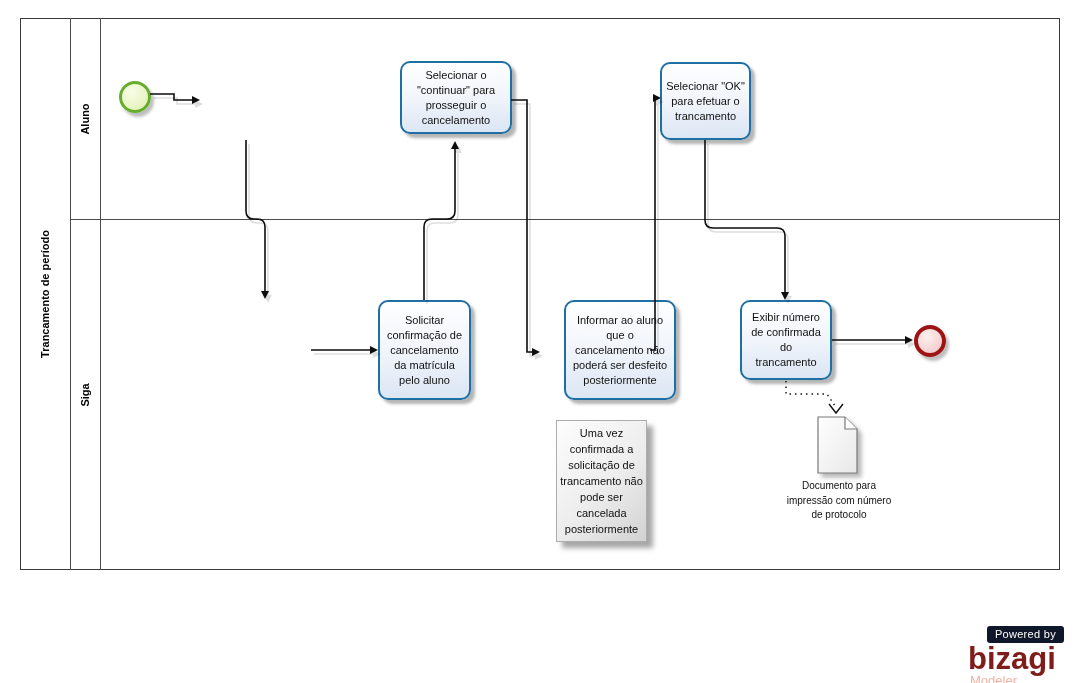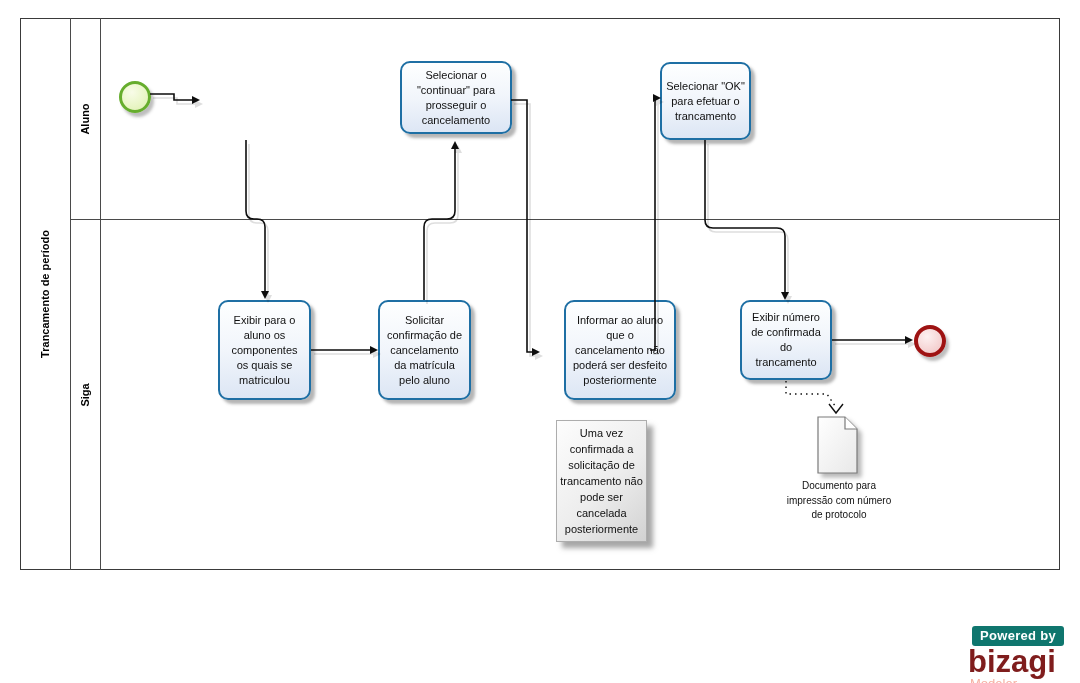--- a/index.html
+++ b/index.html
@@ -43,22 +43,22 @@
                font-size:10px; line-height:14.5px; color:#101010; white-space:pre-line; }
 
   
   svg.overlay { position:absolute; left:0; top:0; pointer-events:none; }
   .flows { filter:drop-shadow(3.5px 4px 0.6px rgba(0,0,0,0.13)); }
   .doc-shape { filter:drop-shadow(4px 4px 2px rgba(0,0,0,0.28)); }
 
   
   .logo { position:absolute; left:968px; top:626px; width:96px; display:flex;
           flex-direction:column; align-items:flex-start; }
-  .powered-badge { align-self:flex-end; background:#0f766e; color:#ffffff; font-size:13px;
-                   font-weight:bold; padding:2px 8px 3px 8px; border-radius:3px; letter-spacing:0.3px; }
+  .powered-badge { align-self:flex-end; background:#0f172a; color:#ffffff; font-size:11px;
+                   font-weight:normal; padding:2px 8px 3px 8px; border-radius:3px; letter-spacing:0.3px; }
   .brand-word { font-size:31px; font-weight:bold; color:#7f1d1d; line-height:27px;
                 letter-spacing:0px; margin-top:2px; }
   .product-word { font-size:13px; color:#f6b0a2; margin-top:1px; margin-left:2px; }
 </style>
 </head>
 <body>
 
 <div class="canvas">
 
   <div class="pool-border"></div>
@@ -82,27 +82,20 @@
   <div class="task" style="left:400px; top:61px; width:112px; height:73px;">
     <span class="task-label">Selecionar o
 "continuar" para
 prosseguir o
 cancelamento</span>
   </div>
   <div class="task" style="left:660px; top:62px; width:91px; height:78px;">
     <span class="task-label">Selecionar "OK"
 para efetuar o
 trancamento</span>
-  </div>
-  <div class="task" style="left:218px; top:300px; width:93px; height:100px;">
-    <span class="task-label">Exibir para o
-aluno os
-componentes
-os quais se
-matriculou</span>
   </div>
   <div class="task" style="left:378px; top:300px; width:93px; height:100px;justify-content:center;">
     <span class="task-label">Solicitar
 confirmação de
 cancelamento
 da matrícula
 pelo aluno</span>
   </div>
   <div class="task" style="left:564px; top:300px; width:112px; height:100px;">
     <span class="task-label">Informar ao aluno

